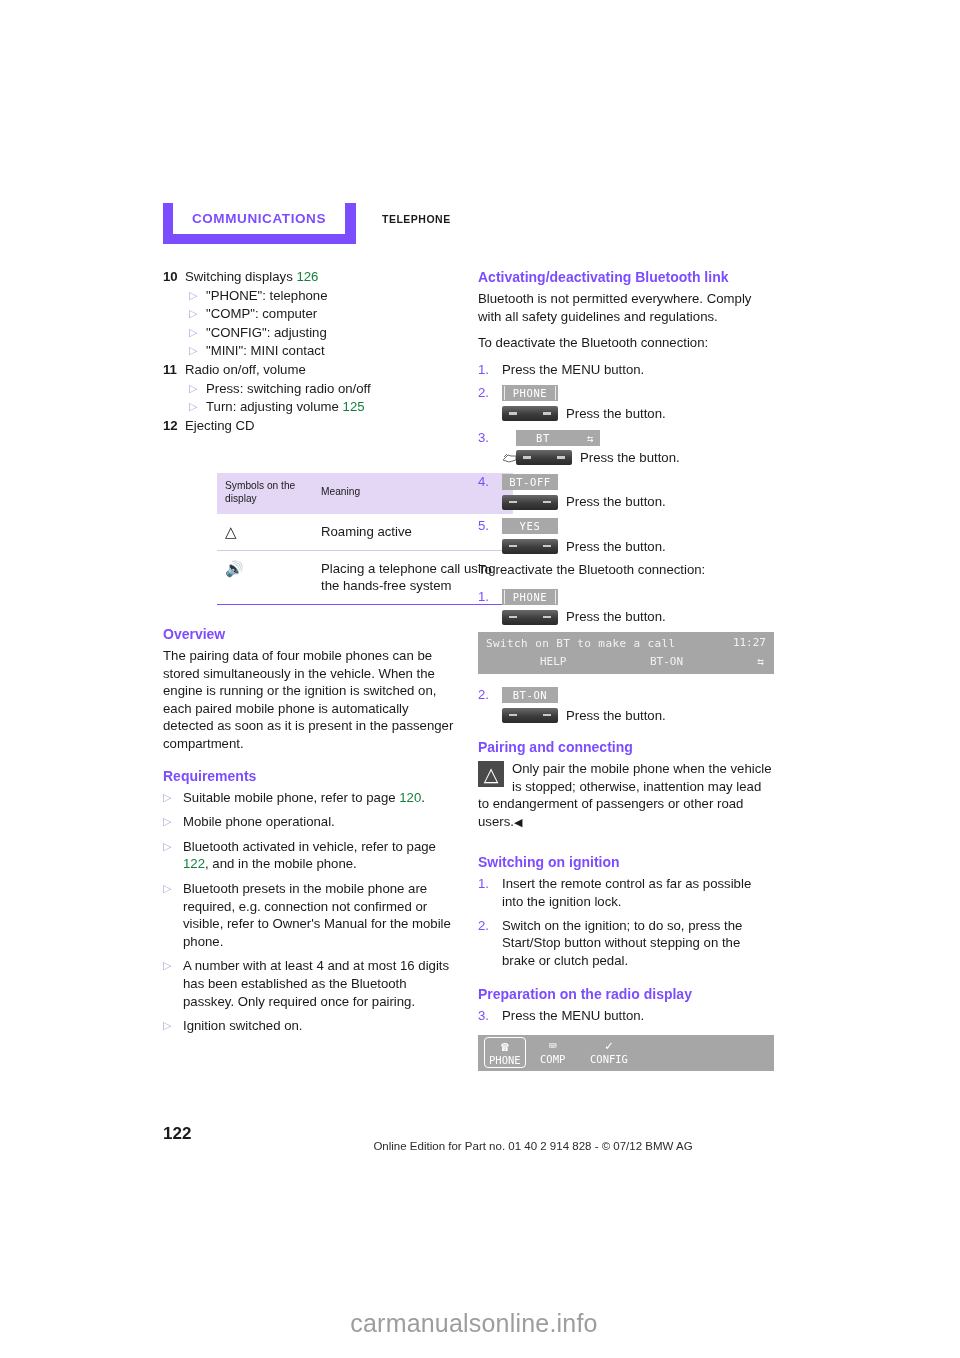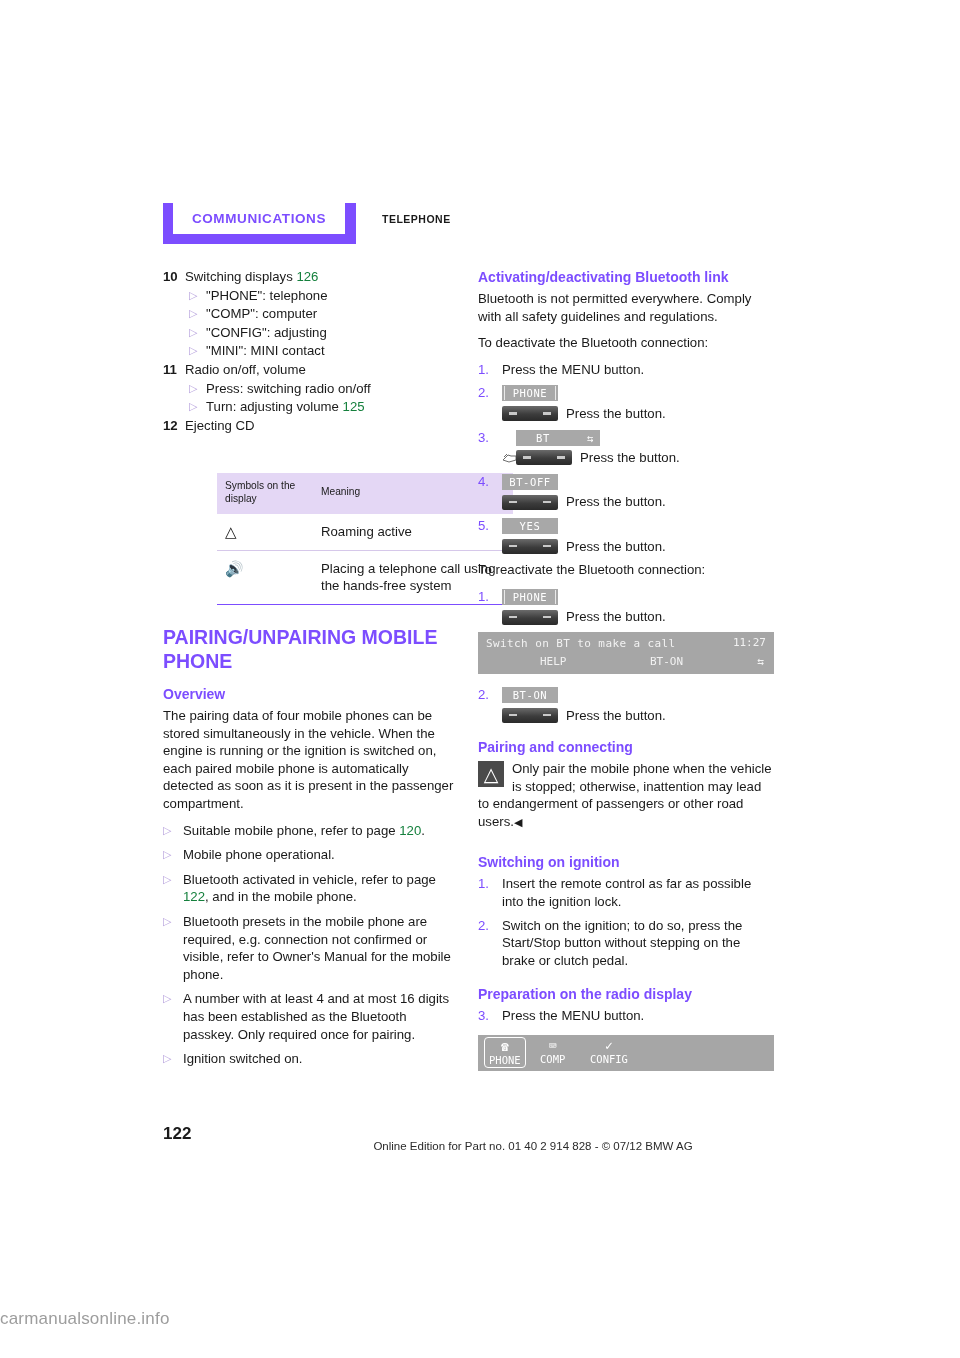--- a/index.html
+++ b/index.html
@@ -388,22 +388,22 @@
     width: 560px;
     text-align: center;
     font-size: 11.5px;
     color: #2b2b2b;
   }
   .watermark {
     position: absolute;
     left: 0;
     top: 1309px;
     width: 948px;
-    text-align: left;
-    font-size: 17px;
+    text-align: center;
+    font-size: 25px;
     color: #9d9d9d;
     letter-spacing: 0.2px;
   }
 </style>
 </head>
 <body>
 
 <div class="page">
 
   <div class="hdr">
@@ -471,25 +471,25 @@
       <div class="c1 glyph-roam">△</div>
       <div class="c2">Roaming active</div>
     </div>
     <div class="tbl-row">
       <div class="c1 glyph-spk">🔊</div>
       <div class="c2">Placing a telephone call using the hands-free system</div>
     </div>
   </div>
 
   <div class="col-left" style="top:625px;">
-    <h1 class="chapter-title">PAIRING/UNPAIRING MOBILE PHONE</h1>
 
     <h2 class="sub">Overview</h2>
     <p class="body">The pairing data of four mobile phones can be stored simultaneously in the vehicle. When the engine is running or the ignition is switched on, each paired mobile phone is automatically detected as soon as it is present in the passenger compartment.</p>
 
+    <h2 class="sub spaced">Requirements</h2>
 
     <div class="bullet">
       <span class="tri">▷</span>
       <span class="btxt">
         <span>Suitable mobile phone, refer to page </span><span class="pageref">120</span><span>.</span>
       </span>
     </div>
     <div class="bullet">
       <span class="tri">▷</span>
       <span class="btxt">Mobile phone operational.</span>

